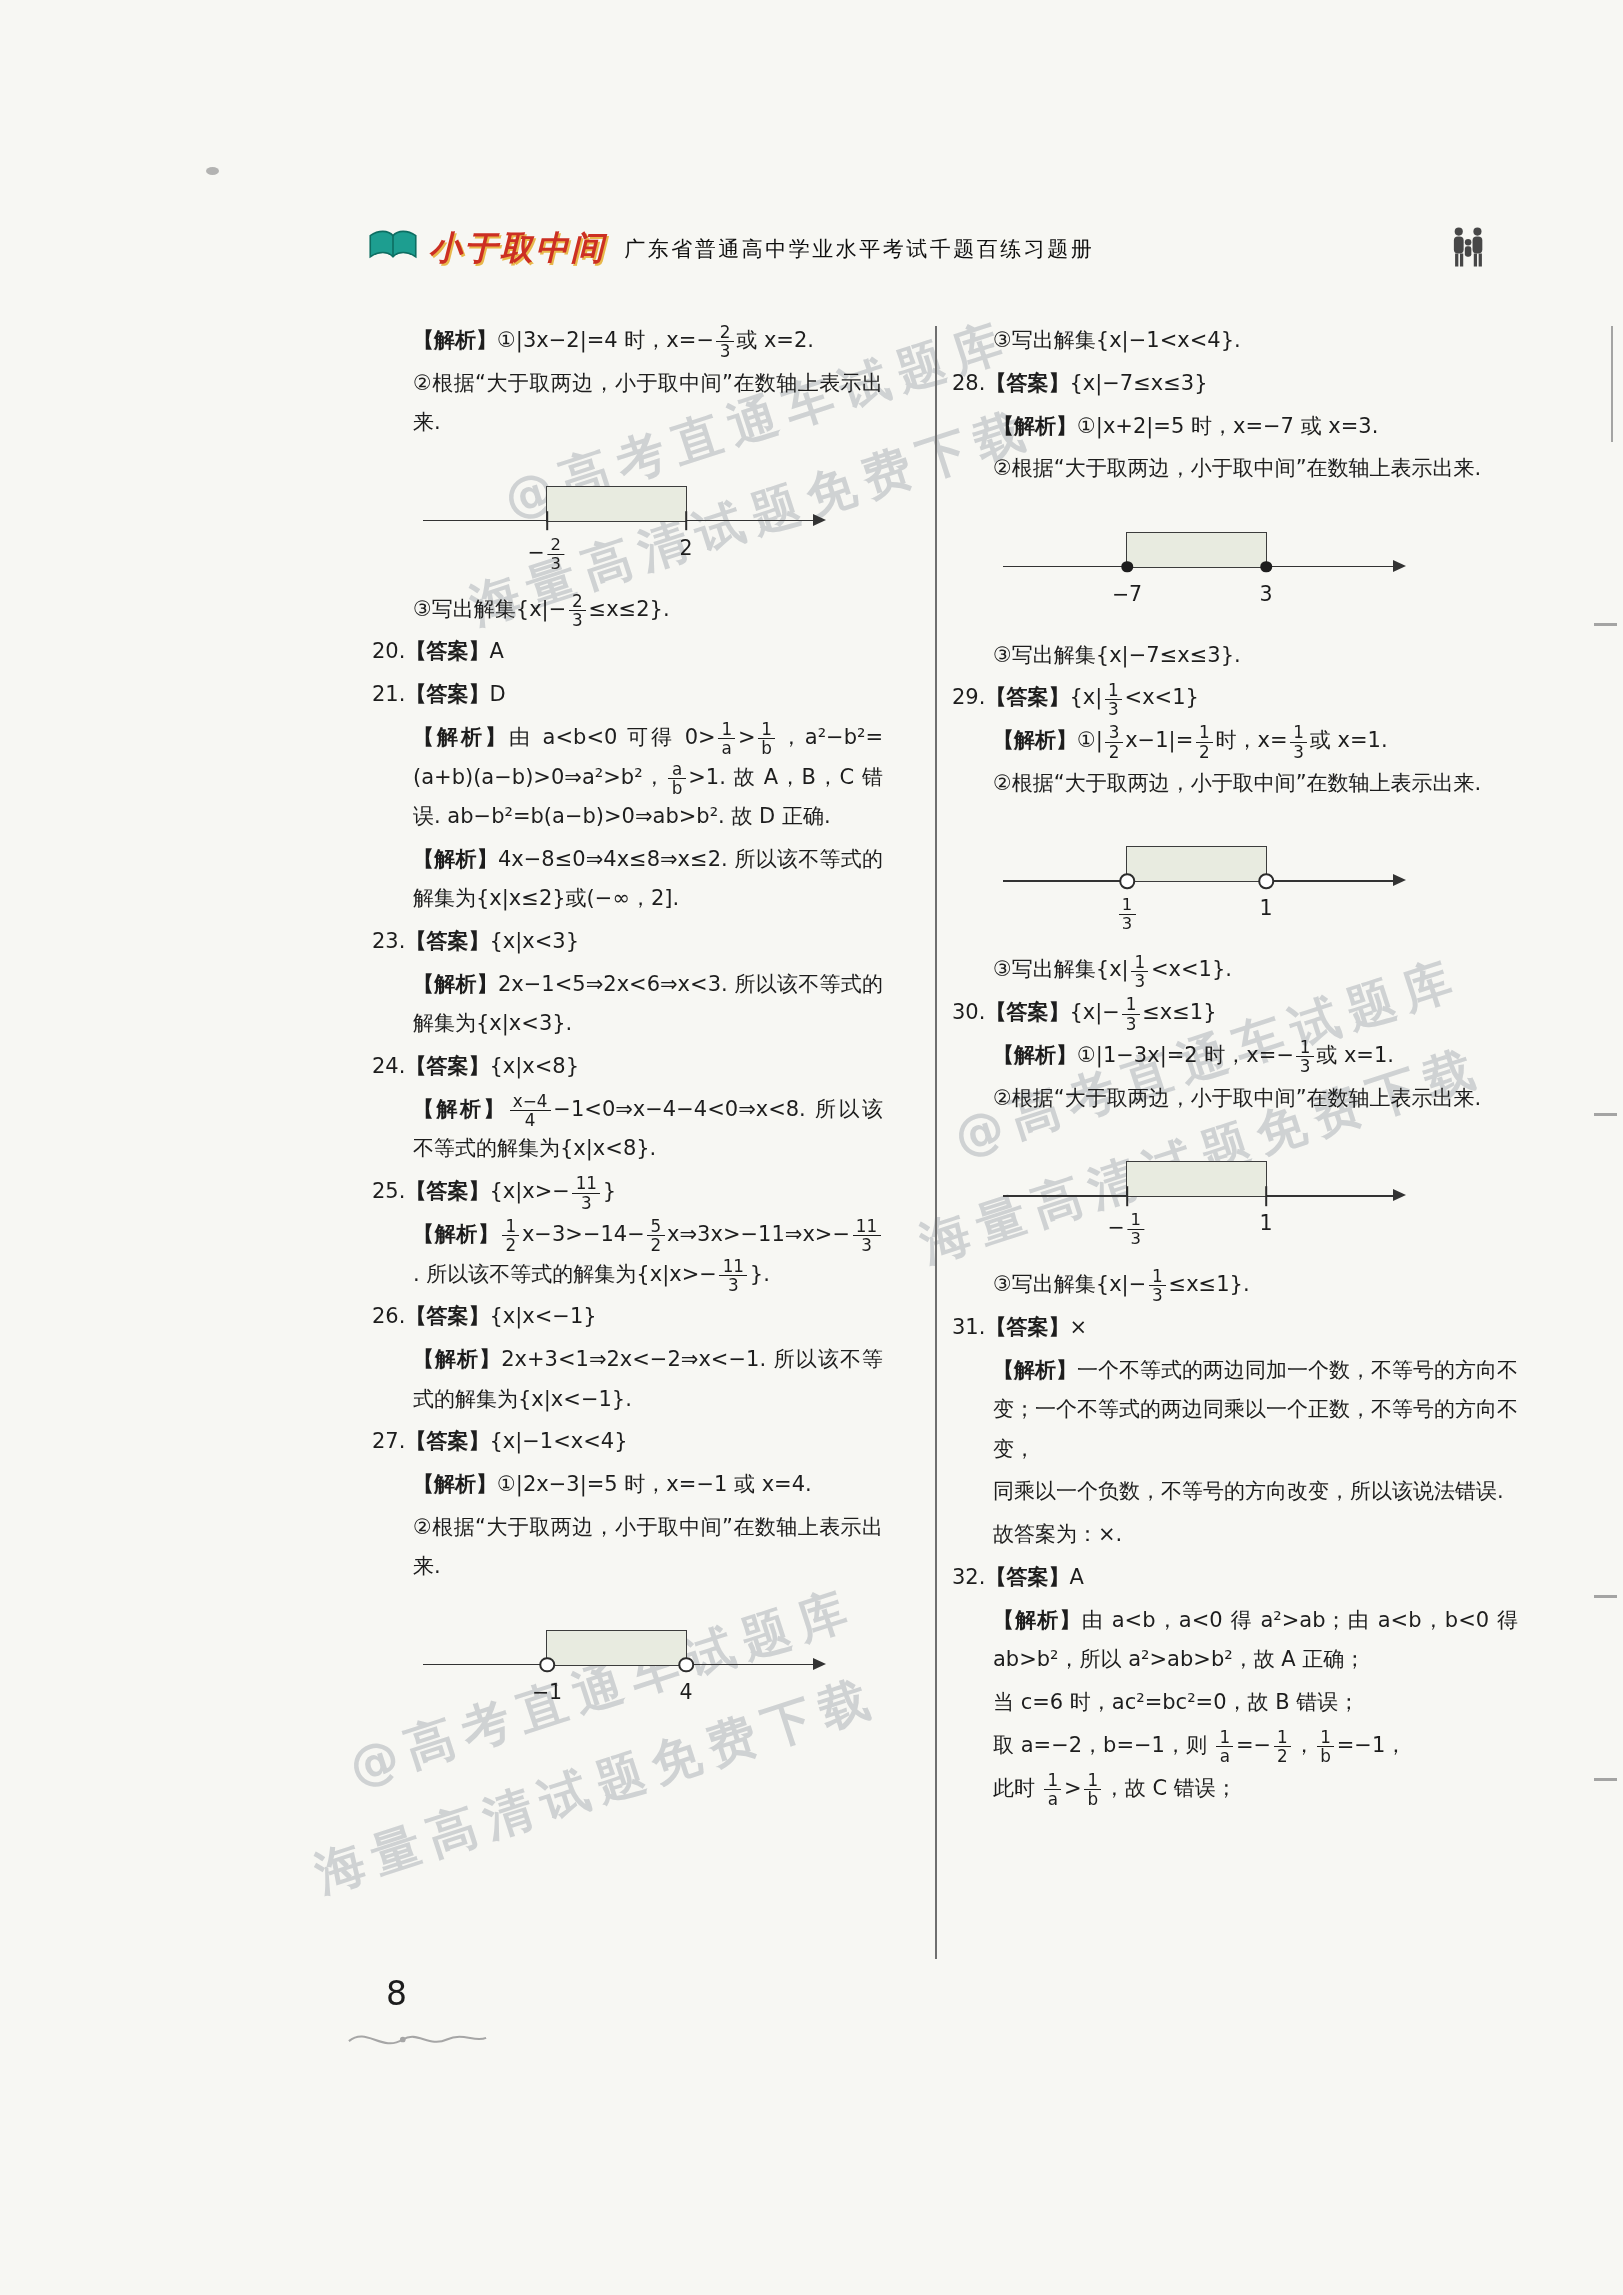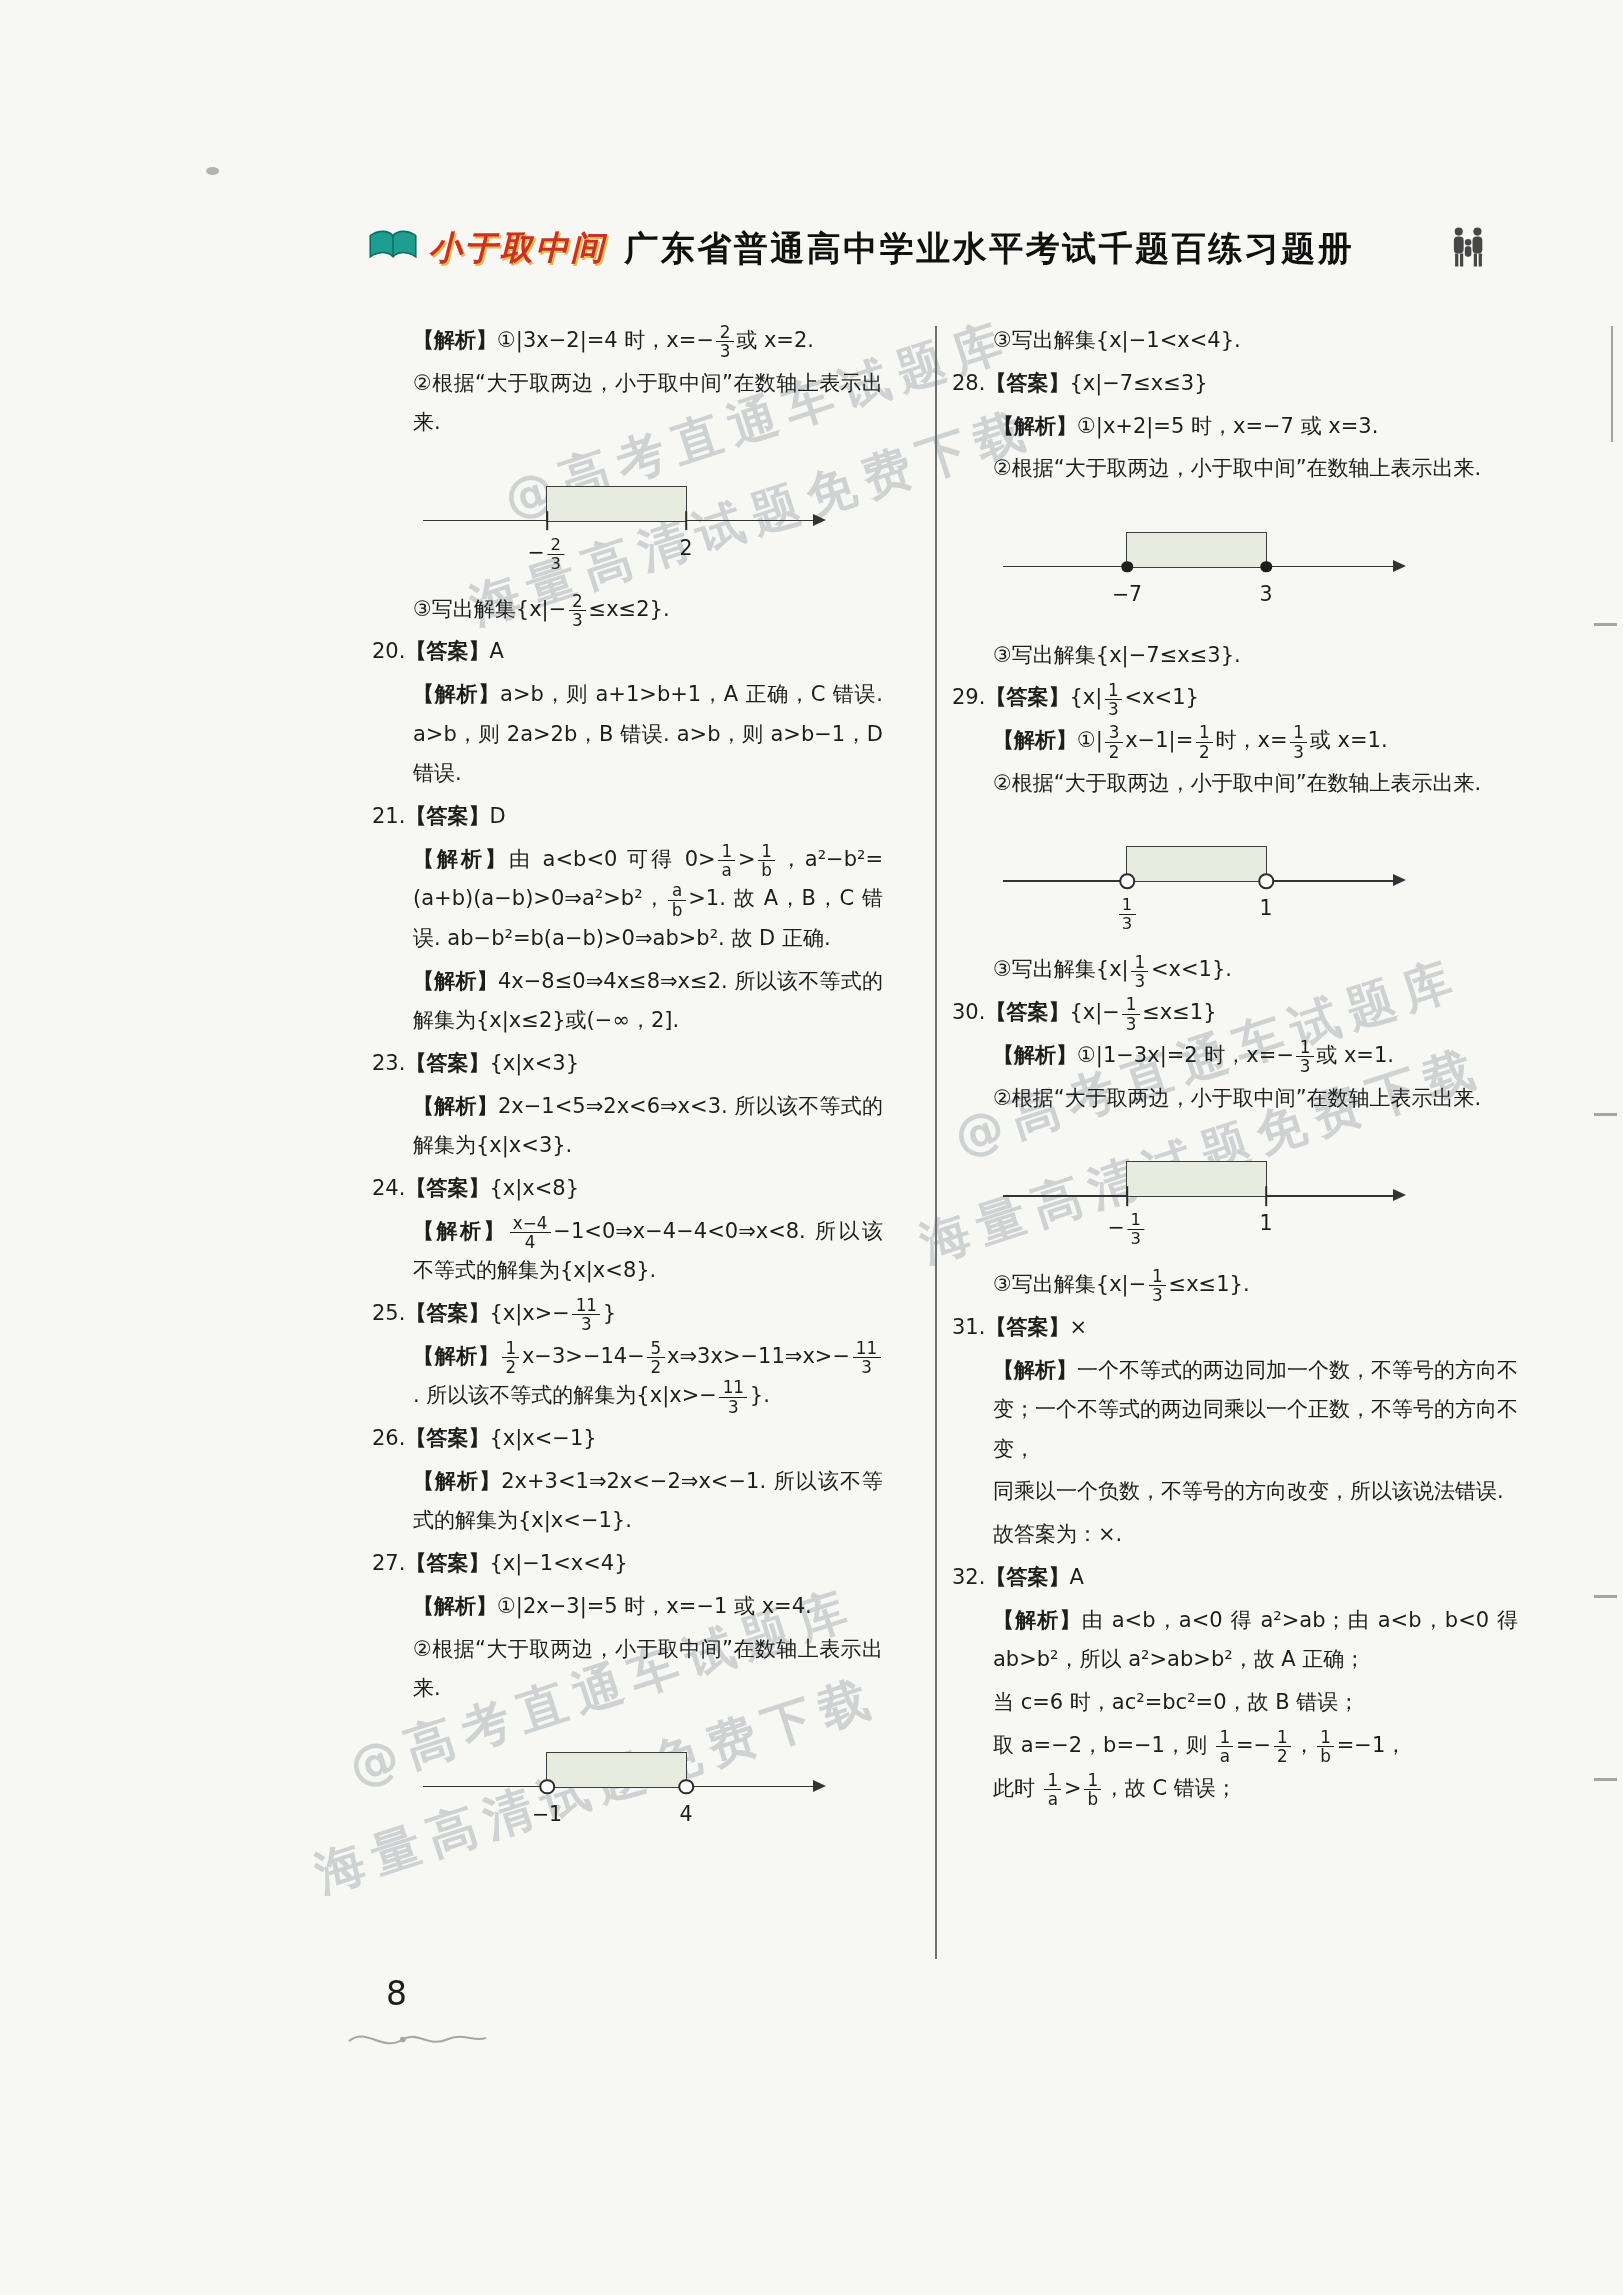--- a/index.html
+++ b/index.html
@@ -7,21 +7,21 @@
     width:1624px;height:2295px;position:relative;overflow:hidden;
     background:#f7f7f3;
     font-family:"DejaVu Sans","Liberation Sans",sans-serif;
     color:#1d1d1d;
   }
   
   .header{position:absolute;top:211px;left:367px;width:1146px;height:75px;display:flex;align-items:center;}
   .book-icon{flex:0 0 auto;}
   .brand{font-size:33px;font-weight:bold;font-style:italic;color:#cc2f23;
          text-shadow:1.6px 1.6px 0 #e8b84b;letter-spacing:2.5px;margin:0 18px 0 9.8px;white-space:nowrap;}
-  .title{font-size:34px;font-weight:bold;color:#101010;letter-spacing:2.5px;white-space:nowrap;}
+  .title{font-size:21px;font-weight:normal;color:#101010;letter-spacing:2.5px;white-space:nowrap;}
   .family-icon{margin-left:auto;margin-right:24.6px;}
   
   .divider{position:absolute;left:935px;top:326px;width:1.6px;height:1633px;background:#6f6f6f;}
   .col{position:absolute;top:321px;}
   #col-left{left:372px;width:511px;}
   #col-right{left:952px;width:566px;}
   .para{font-size:21px;line-height:1.88;margin:0 0 3.3px 0;text-align:justify;}
   .para.ind1{padding-left:41px;}
   .para strong{font-weight:bold;}
   
@@ -105,21 +105,20 @@
       <div class="nl-line"></div>
       <div class="nl-arrow"></div>
       <div class="nl-box"></div>
       <div class="nl-mk l tick"></div>
       <div class="nl-mk r tick"></div>
       <div class="nl-label l">−<span class="frac"><span class="fn">2</span><span class="fd">3</span></span></div>
       <div class="nl-label r">2</div>
     </div>
     <div class="para ind1">③写出解集{x|−<span class="frac"><span class="fn">2</span><span class="fd">3</span></span>≤x≤2}.</div>
     <div class="para ind0">20.<strong>【答案】</strong>A</div>
-    <div class="para ind1"><strong>【解析】</strong>a&gt;b，则 a+1&gt;b+1，A 正确，C 错误. a&gt;b，则 2a&gt;2b，B 错误. a&gt;b，则 a&gt;b−1，D 错误.</div>
     <div class="para ind0">21.<strong>【答案】</strong>D</div>
     <div class="para ind1"><strong>【解析】</strong>由 a&lt;b&lt;0 可得 0&gt;<span class="frac"><span class="fn">1</span><span class="fd">a</span></span>&gt;<span class="frac"><span class="fn">1</span><span class="fd">b</span></span>，a²−b²=(a+b)(a−b)&gt;0⇒a²&gt;b²，<span class="frac"><span class="fn">a</span><span class="fd">b</span></span>&gt;1. 故 A，B，C 错误. ab−b²=b(a−b)&gt;0⇒ab&gt;b². 故 D 正确.</div>
     <div class="para ind1"><strong>【解析】</strong>4x−8≤0⇒4x≤8⇒x≤2. 所以该不等式的解集为{x|x≤2}或(−∞，2].</div>
     <div class="para ind0">23.<strong>【答案】</strong>{x|x&lt;3}</div>
     <div class="para ind1"><strong>【解析】</strong>2x−1&lt;5⇒2x&lt;6⇒x&lt;3. 所以该不等式的解集为{x|x&lt;3}.</div>
     <div class="para ind0">24.<strong>【答案】</strong>{x|x&lt;8}</div>
     <div class="para ind1"><strong>【解析】</strong><span class="frac"><span class="fn">x−4</span><span class="fd">4</span></span>−1&lt;0⇒x−4−4&lt;0⇒x&lt;8. 所以该不等式的解集为{x|x&lt;8}.</div>
     <div class="para ind0">25.<strong>【答案】</strong>{x|x&gt;−<span class="frac"><span class="fn">11</span><span class="fd">3</span></span>}</div>
     <div class="para ind1"><strong>【解析】</strong><span class="frac"><span class="fn">1</span><span class="fd">2</span></span>x−3&gt;−14−<span class="frac"><span class="fn">5</span><span class="fd">2</span></span>x⇒3x&gt;−11⇒x&gt;−<span class="frac"><span class="fn">11</span><span class="fd">3</span></span>. 所以该不等式的解集为{x|x&gt;−<span class="frac"><span class="fn">11</span><span class="fd">3</span></span>}.</div>
     <div class="para ind0">26.<strong>【答案】</strong>{x|x&lt;−1}</div>

